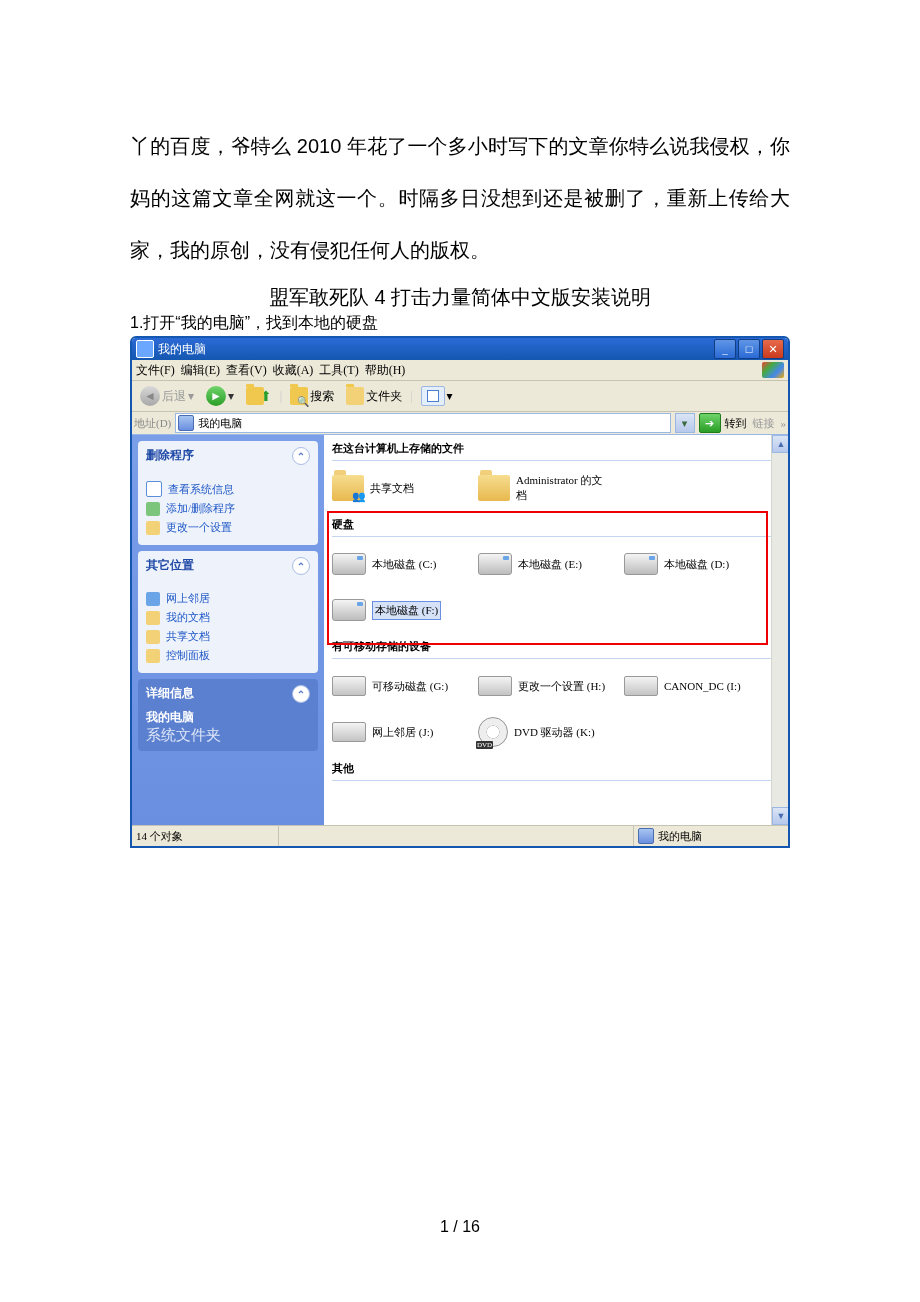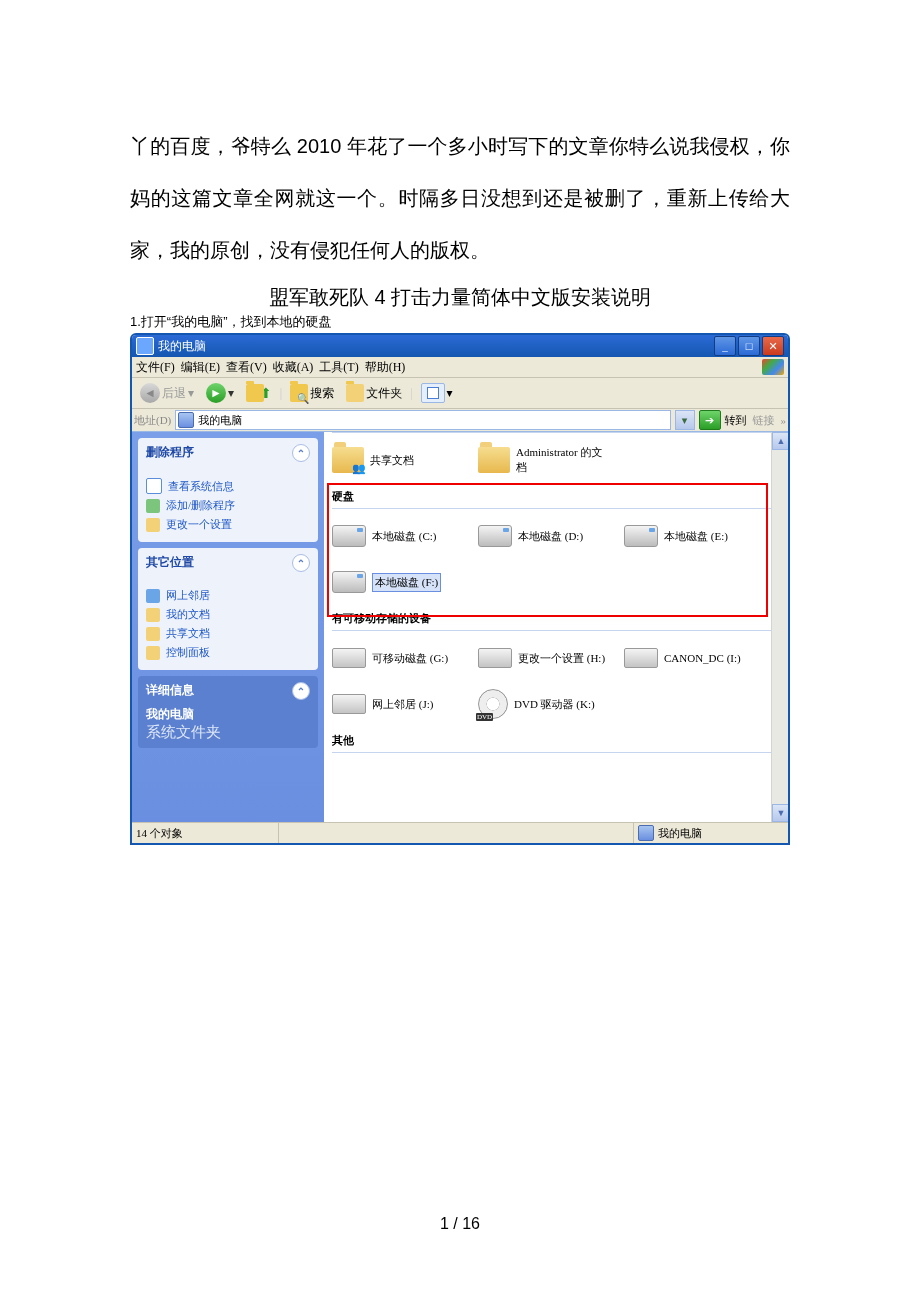--- a/index.html
+++ b/index.html
@@ -1,19 +1,19 @@
 <!DOCTYPE html>
 <html><head>
 <meta charset="utf-8">
 <style>
   body { margin:0; padding:0; font-family: "SimSun", "Microsoft YaHei", sans-serif; background:#fff; width:920px; }
   .page { padding: 120px 130px 0 130px; font-size:20px; color:#000; }
   .para { line-height:2.6; text-align:justify; }
   .center { text-align:center; font-weight:normal; margin-top:8px; }
-  .step { font-size:13px; margin-top:2px; }
+  .step { font-size:16px; margin-top:2px; }
   .window { margin-top:2px; border:2px solid #1457b0; border-radius:6px 6px 0 0; overflow:hidden; font-family:"Tahoma","SimSun"; font-size:12px; color:#000; position:relative; }
   .titlebar { background:linear-gradient(#2b6ad6,#1457b0); color:#fff; height:22px; display:flex; align-items:center; padding:0 4px; }
   .titlebar .ticon { width:16px; height:16px; background:#6ca7ff; border:1px solid #fff; border-radius:2px; margin-right:4px; }
   .winbtns { margin-left:auto; display:flex; gap:2px; }
   .winbtn { width:20px; height:18px; background:linear-gradient(#5f96e6,#2b6ad6); border:1px solid #133d82; border-radius:2px; display:flex; align-items:center; justify-content:center; color:#fff; font-size:11px; }
   .winbtn.close { background:linear-gradient(#e86a4a,#c93a1e); }
   .menubar { background:#ece9d8; height:20px; display:flex; align-items:center; padding:0 4px; gap:6px; border-bottom:1px solid #c6c3b3; position:relative; color:#000; }
   .menubar .flag { position:absolute; right:4px; width:22px; height:16px; background:linear-gradient(135deg,#e43,#4a4,#48e,#ea0); border-radius:2px; }
   .toolbar { background:#ece9d8; height:30px; display:flex; align-items:center; padding:0 4px; gap:4px; border-bottom:1px solid #c6c3b3; }
   .tbtn { height:22px; display:flex; align-items:center; padding:0 4px; border-radius:3px; }
@@ -192,20 +192,21 @@
           <div class="ph">
               <span>详细信息</span>
               <span class="chev" style="color:#5d7fc7">⌃</span>
             </div>
           <div style="margin-top:6px;font-weight:bold">我的电脑</div>
           <div class="sub">系统文件夹</div>
         </div>
       </div>
 
       <div class="content">
+        <div class="section-h">在这台计算机上存储的文件</div>
         <div class="uline"></div>
         <div class="grid">
           <div class="item">
               <span class="icon-folder shared"></span>
               <span>共享文档</span>
             </div>
           <div class="item">
               <span class="icon-folder"></span>
               <span style="width:95px">Administrator 的文档</span>
             </div>
@@ -215,25 +216,25 @@
           <div class="redbox" style="left:3px; top:0; right:20px; height:130px;"></div>
           <div class="section-h">硬盘</div>
           <div class="uline"></div>
           <div class="grid">
             <div class="item">
                 <span class="icon-disk"></span>
                 <span>本地磁盘 (C:)</span>
               </div>
             <div class="item">
                 <span class="icon-disk"></span>
+                <span>本地磁盘 (E:)</span>
+              </div>
+            <div class="item">
+                <span class="icon-disk"></span>
                 <span>本地磁盘 (D:)</span>
-              </div>
-            <div class="item">
-                <span class="icon-disk"></span>
-                <span>本地磁盘 (E:)</span>
               </div>
             <div class="item">
                 <span class="icon-disk"></span>
                 <span class="hl">本地磁盘 (F:)</span>
               </div>
           </div>
         </div>
 
         <div class="section-h">有可移动存储的设备</div>
         <div class="uline"></div>

